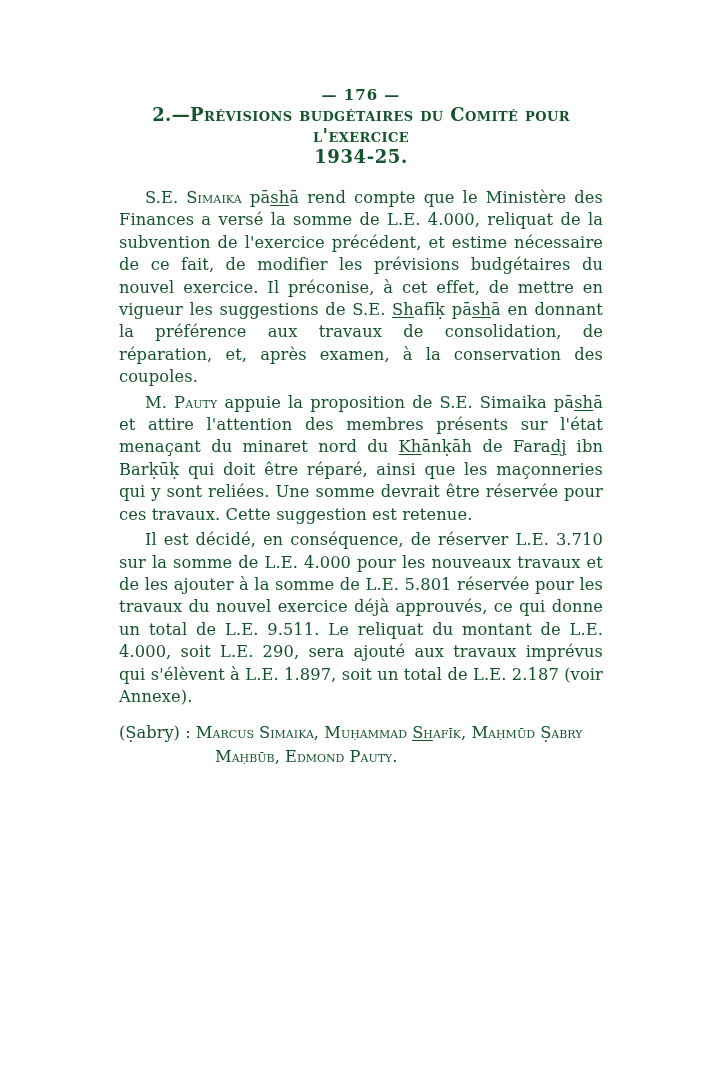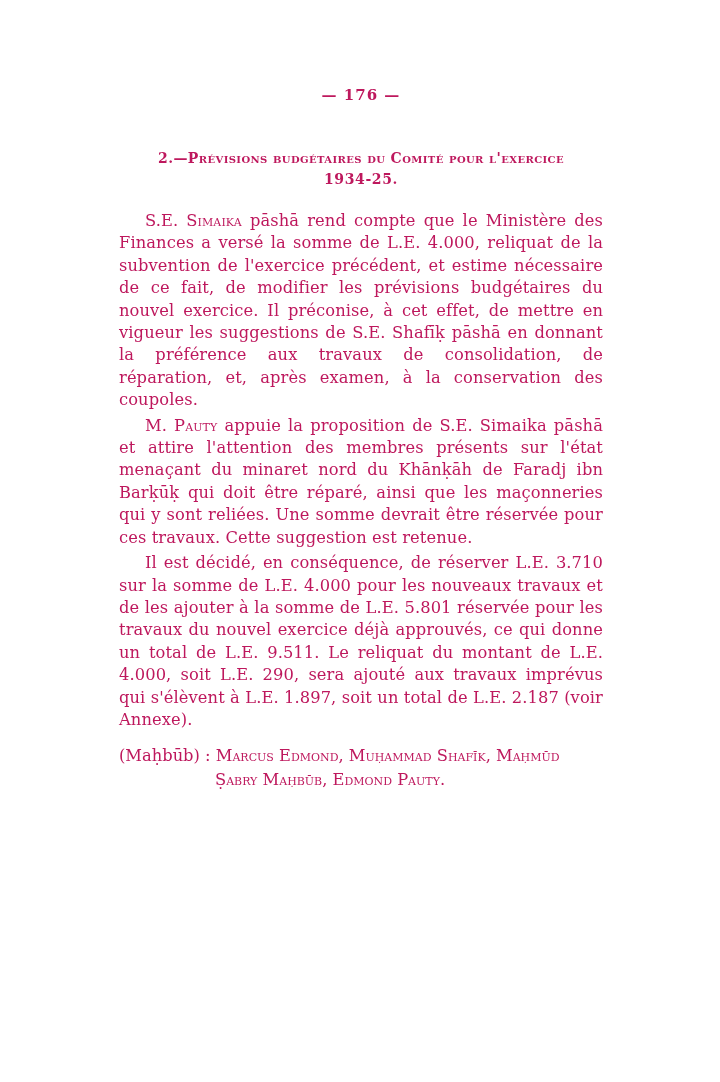--- a/index.html
+++ b/index.html
@@ -6,42 +6,41 @@
     margin: 0;
     padding: 0;
     background: #e8e8e8;
   }
   .page {
     position: relative;
     width: 720px;
     height: 1082px;
     margin: 0 auto;
     background: #ffffff;
-    color: #be185d;
+    color: #14532d;
     font-family: "DejaVu Serif", "Liberation Serif", serif;
     overflow: hidden;
   }
   .content {
     position: absolute;
     left: 119px;
     top: 0;
     width: 484px;
   }
   .page-number {
     margin-top: 86px;
     text-align: center;
     font-weight: bold;
     font-size: 15px;
     letter-spacing: 1px;
   }
   .heading {
-    margin-top: 44px;
     text-align: center;
     font-weight: bold;
-    font-size: 14px;
+    font-size: 18px;
     line-height: 21px;
     font-variant: small-caps;
     letter-spacing: 0.4px;
   }
   .heading .year-line {
     font-variant: normal;
     letter-spacing: 0.6px;
   }
   .body-text {
     margin-top: 20px;
@@ -57,37 +56,37 @@
   .signature {
     margin-top: 13px;
     font-size: 16.3px;
     line-height: 24px;
     padding-left: 96px;
     text-indent: -96px;
     text-align: left;
   }
   .sc { font-variant: small-caps; }
   .it { }
-  .u  { text-underline-offset: 2px; }
+  .u  { text-decoration: underline; text-underline-offset: 2px; }
 </style>
 </head>
 <body>
 
 <div class="page">
   <div class="content">
 
     <div class="page-number">— 176 —</div>
 
     <div class="heading">
       <div>2.—Prévisions budgétaires du Comité pour l'exercice</div>
       <div class="year-line">1934-25.</div>
     </div>
 
     <div class="body-text">
       <p><span>S.E. </span><span class="sc">Simaika</span><span> pā</span><span class="u">sh</span><span>ā rend compte que le Ministère des Finances a versé la somme de L.E. 4.000, reliquat de la subvention de l'exercice précédent, et estime nécessaire de ce fait, de modifier les prévisions budgétaires du nouvel exercice. Il préconise, à cet effet, de mettre en vigueur les suggestions de S.E. </span><span class="u">Sh</span><span>afīḳ pā</span><span class="u">sh</span><span>ā en donnant la préférence aux travaux de consolidation, de réparation, et, après examen, à la conservation des coupoles.</span></p>
       <p><span>M. </span><span class="sc">Pauty</span><span> appuie la proposition de S.E. Simaika pā</span><span class="u">sh</span><span>ā et attire l'attention des membres présents sur l'état menaçant du minaret nord du </span><span class="u">Kh</span><span>ānḳāh de Fara</span><span class="u">dj</span><span> ibn Barḳūḳ qui doit être réparé, ainsi que les maçonneries qui y sont reliées. Une somme devrait être réservée pour ces travaux. Cette suggestion est retenue.</span></p>
       <p><span>Il est décidé, en conséquence, de réserver L.E. 3.710 sur la somme de L.E. 4.000 pour les nouveaux travaux et de les ajouter à la somme de L.E. 5.801 réservée pour les travaux du nouvel exercice déjà approuvés, ce qui donne un total de L.E. 9.511. Le reliquat du montant de L.E. 4.000, soit L.E. 290, sera ajouté aux travaux imprévus qui s'élèvent à L.E. 1.897, soit un total de L.E. 2.187 (</span><span class="it">voir</span><span> Annexe).</span></p>
     </div>
 
-    <div class="signature"><span class="it">(Maḥbūb) : </span><span class="sc">Marcus Edmond, Muḥammad </span><span class="sc u">Sh</span><span class="sc">afīk, Maḥmūd Ṣabry Maḥbūb, Edmond Pauty.</span></div>
+    <div class="signature"><span class="it">(Ṣabry) : </span><span class="sc">Marcus Simaika, Muḥammad </span><span class="sc u">Sh</span><span class="sc">afīk, Maḥmūd Ṣabry Maḥbūb, Edmond Pauty.</span></div>
 
   </div>
 </div>
 
 </body></html>

